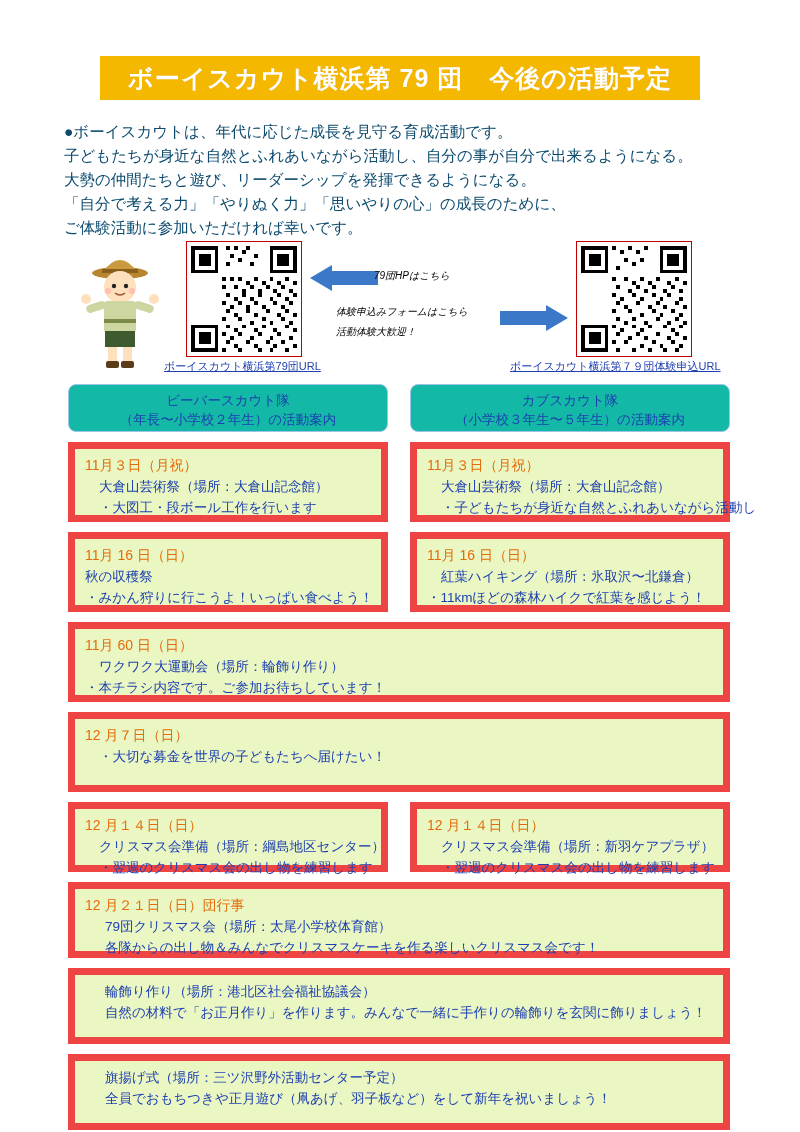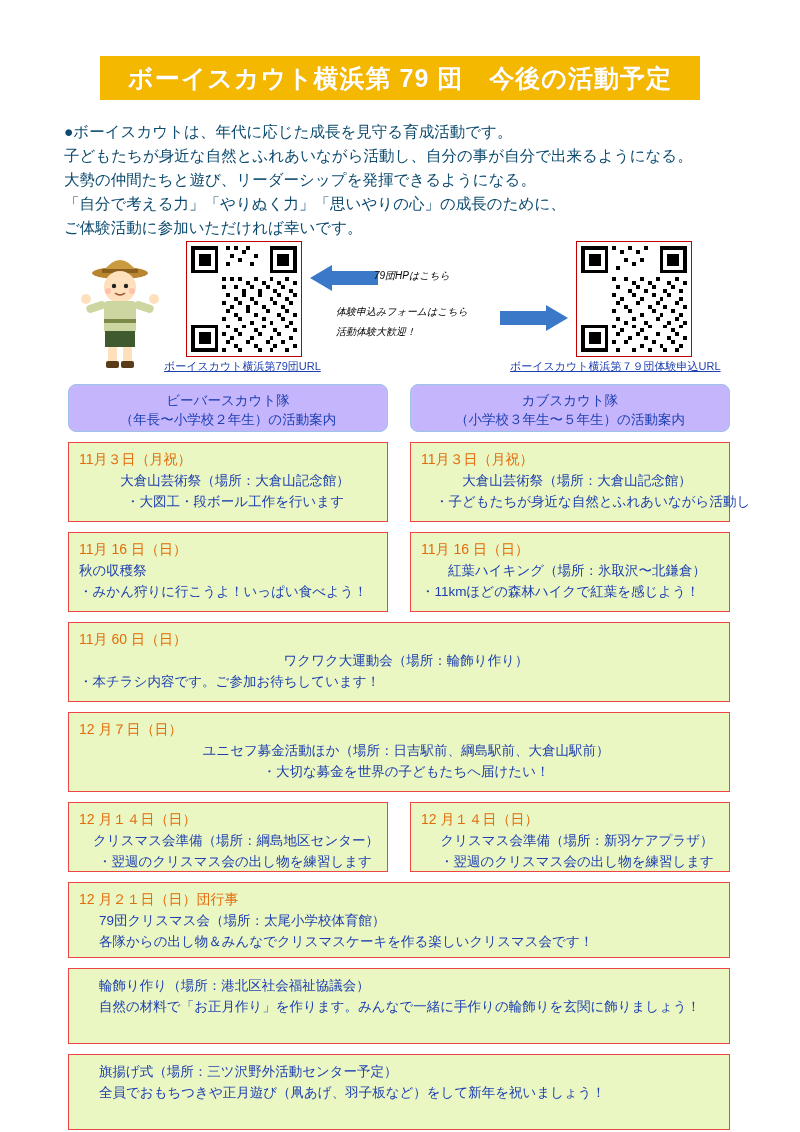--- a/index.html
+++ b/index.html
@@ -118,53 +118,53 @@
     font-style: italic;
   }
   .label-hp { left: 314px; top: 30px; }
   .label-form { left: 276px; top: 66px; }
   .label-welcome { left: 276px; top: 86px; }
 
   
   .col-head {
     position: absolute;
     box-sizing: border-box;
-    background: #c4b5fd;
+    background: #14b8a6;
     border: 1px solid #9dc3e6;
     border-radius: 8px;
     text-align: center;
     font-size: 13.5px;
     color: #1d3fb0;
     padding-top: 6px;
     line-height: 19px;
   }
   .col-head-left { left: 68px; top: 350px; width: 320px; height: 48px; }
   .col-head-right { left: 410px; top: 350px; width: 320px; height: 48px; }
 
   
   .card {
     position: absolute;
     box-sizing: border-box;
     background: #eaf7c3;
-    border: 1px solid #ef4444;
+    border: 7px solid #ef4444;
     padding: 6px 10px 4px 10px;
     line-height: 21px;
   }
   .card .date {
     color: #e36c0a;
     font-size: 14px;
     margin-bottom: 0;
     white-space: nowrap;
   }
   .card .line {
     color: #1d3fb0;
     font-size: 13.5px;
     white-space: nowrap;
   }
-  .card .line.indent { padding-left: 14px; text-align: center; }
+  .card .line.indent { padding-left: 14px; }
   .card .line.indent2 { padding-left: 20px; }
 
   
   .c-left { left: 68px; width: 320px; }
   .c-right { left: 410px; width: 320px; }
   .c-full { left: 68px; width: 662px; }
 </style>
 </head>
 <body>
 
@@ -482,21 +482,20 @@
   </div>
 
   <div class="card c-full" style="top:588px;height:80px;">
     <div class="date">11月 60 日（日）</div>
     <div class="line indent">ワクワク大運動会（場所：輪飾り作り）</div>
     <div class="line">・本チラシ内容です。ご参加お待ちしています！</div>
   </div>
 
   <div class="card c-full" style="top:678px;height:80px;">
     <div class="date">12 月７日（日）</div>
-    <div class="line indent">ユニセフ募金活動ほか（場所：日吉駅前、綱島駅前、大倉山駅前）</div>
     <div class="line indent">・大切な募金を世界の子どもたちへ届けたい！</div>
   </div>
 
   <div class="card c-left" style="top:768px;height:70px;">
     <div class="date">12 月１４日（日）</div>
     <div class="line indent">クリスマス会準備（場所：綱島地区センター）</div>
     <div class="line indent">・翌週のクリスマス会の出し物を練習します</div>
   </div>
   <div class="card c-right" style="top:768px;height:70px;">
     <div class="date">12 月１４日（日）</div>

